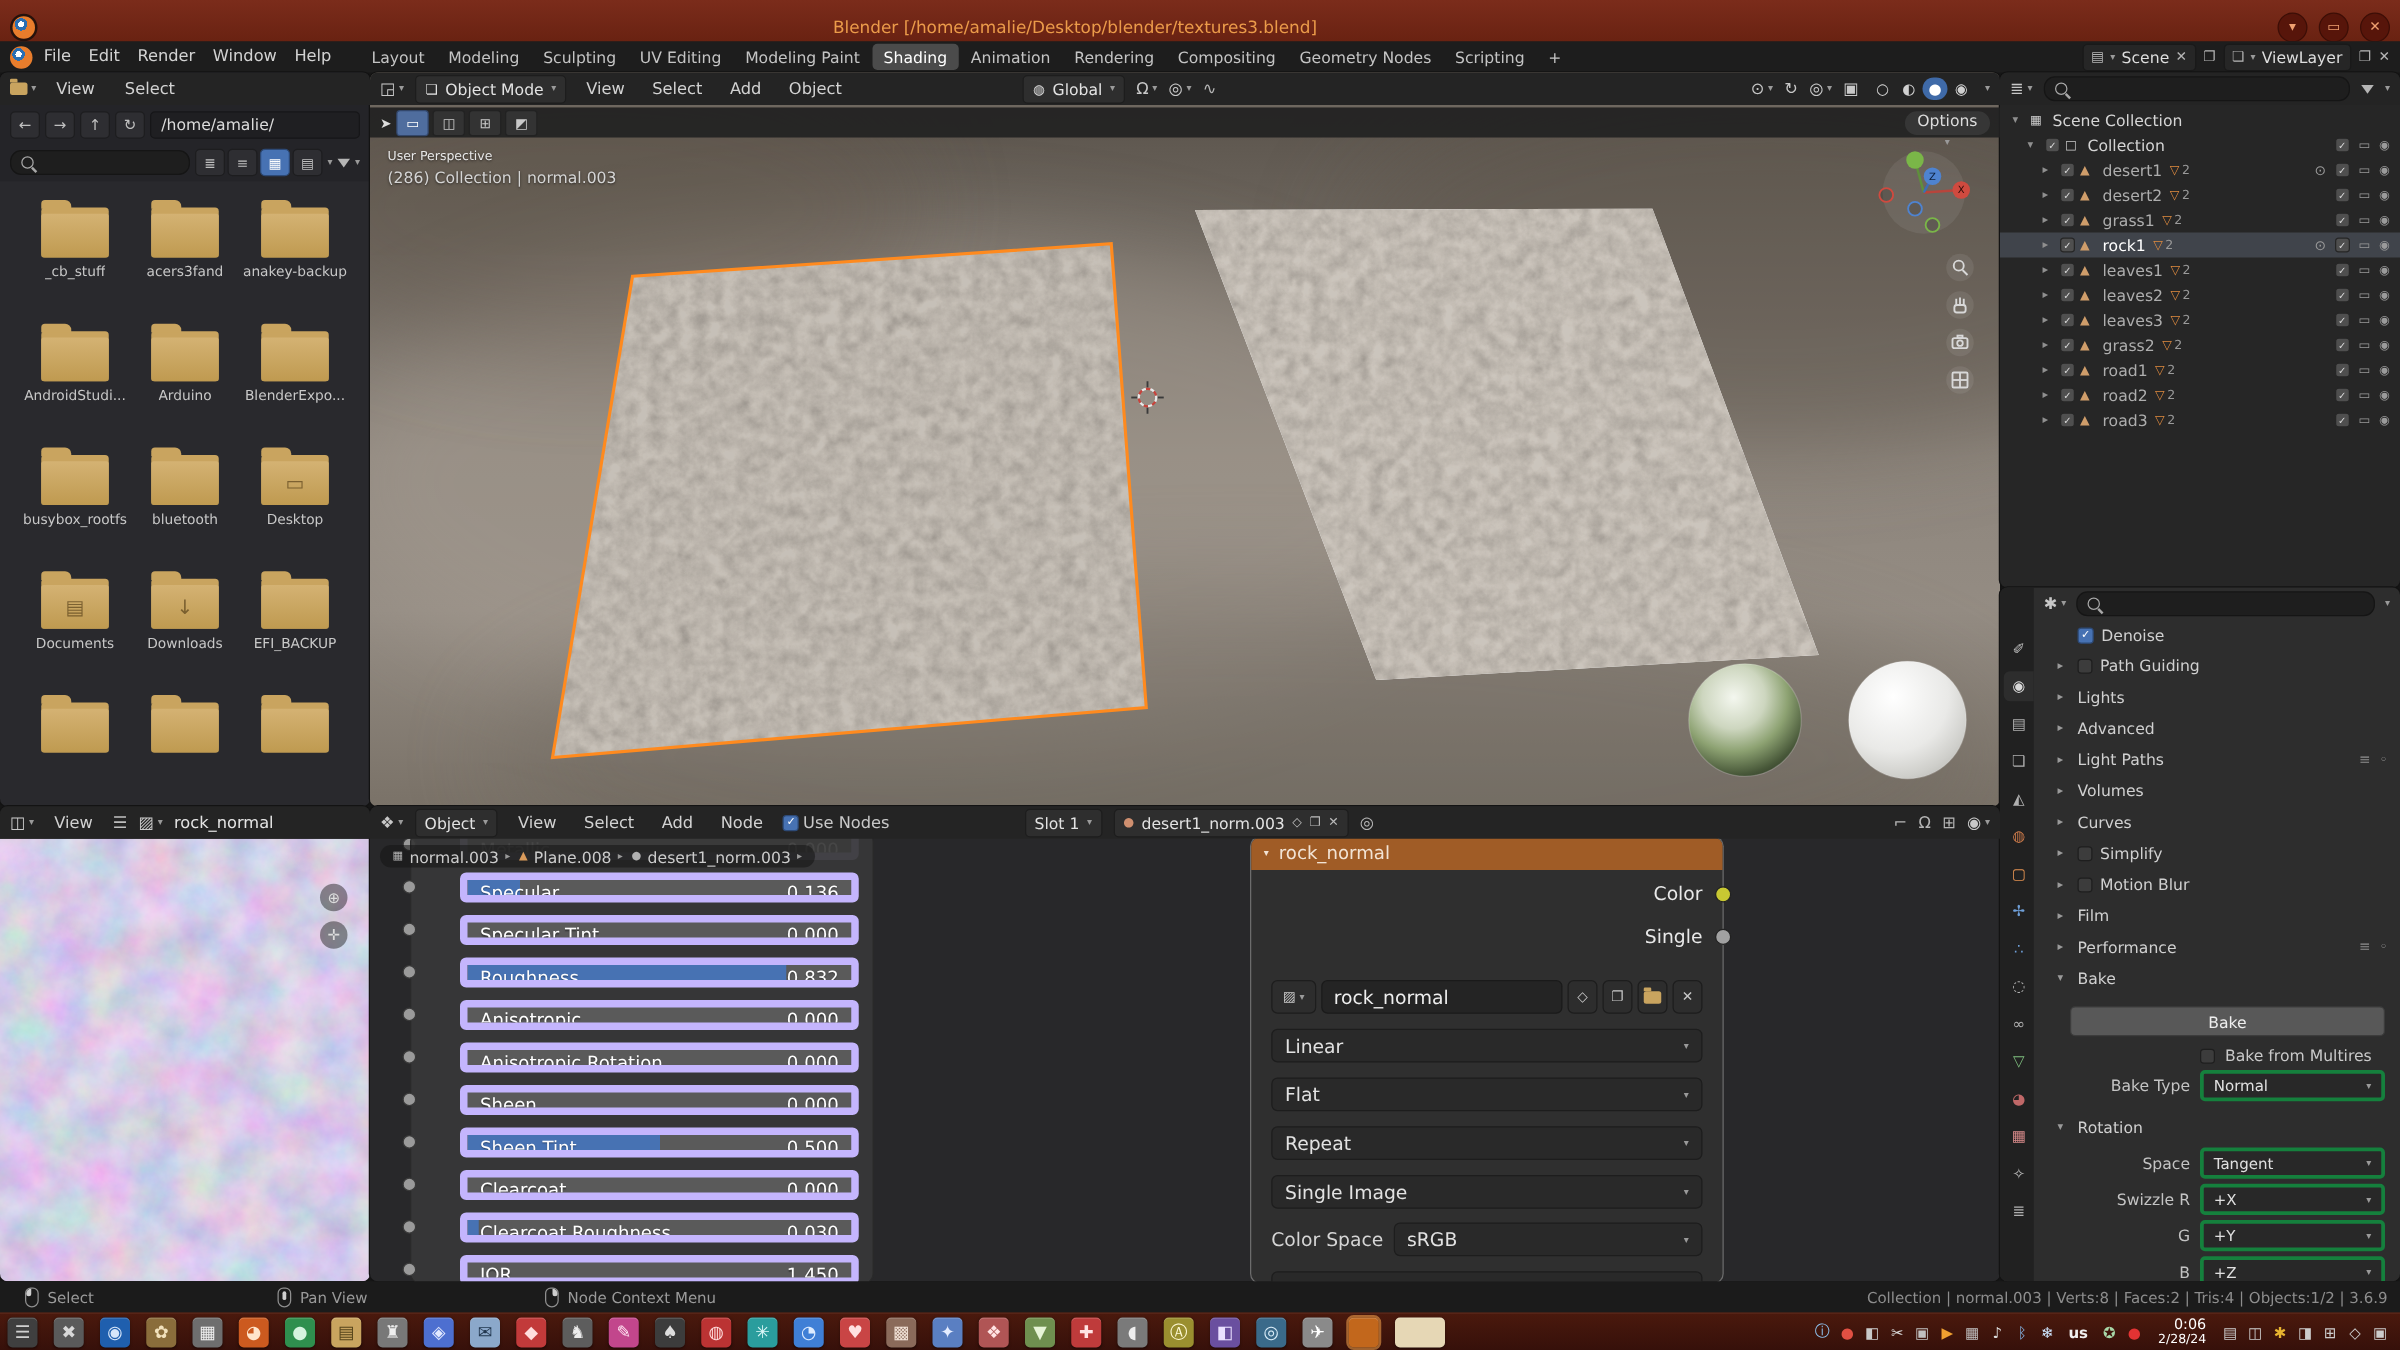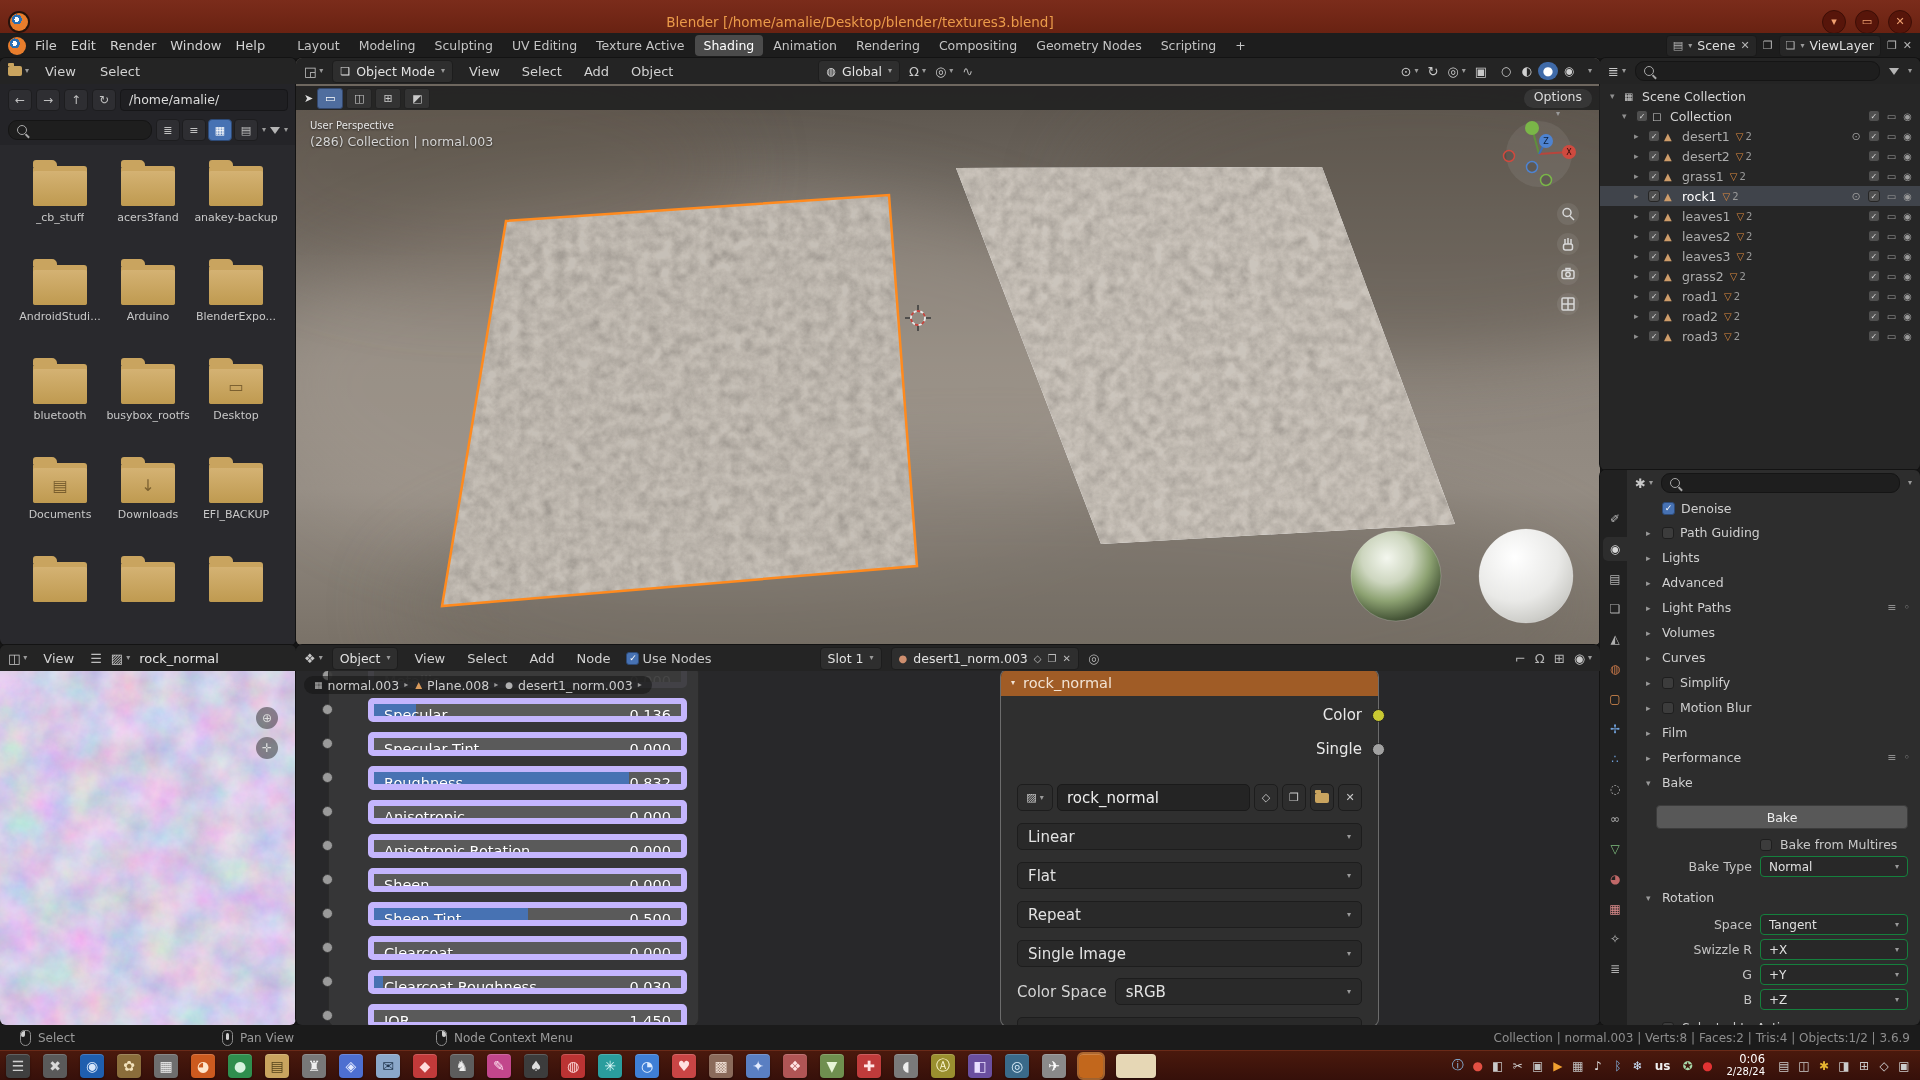--- a/index.html
+++ b/index.html
@@ -149,21 +149,21 @@
   #pcontent{position:absolute;left:30px;top:26px;right:0;bottom:0;overflow:hidden;}
   .prow{display:flex;align-items:center;height:25px;padding-left:16px;font-size:12.5px;color:#d0d0d0;gap:6px;position:relative;}
   .pchev{color:#9a9a9a;font-size:9px;width:10px;}
   .pcb{display:none;width:12px;height:12px;background:#3c3c3c;border:1px solid #1e1e1e;border-radius:3px;box-sizing:border-box;}
   .pcb.show{display:inline-block;}
   .pright{display:none;margin-left:auto;margin-right:10px;color:#8f8f8f;gap:7px;font-size:11px;}
   .pright.show{display:inline-flex;}
   .bakebtn{margin:10px 12px 0 26px;height:22px;background:#585858;border:1px solid #3c3c3c;border-radius:4px;
     display:flex;align-items:center;justify-content:center;color:#eee;font-size:12.5px;}
   .plabelcol{width:122px;text-align:right;color:#c4c4c4;font-size:12.5px;flex-shrink:0;}
-  .pdrop{flex:1;margin-right:12px;height:19px;background:#282828;border:1px solid #15803d;border-radius:4px;
+  .pdrop{flex:1;margin-right:12px;height:19px;background:#282828;border:3px solid #15803d;border-radius:4px;
     display:flex;align-items:center;padding:0 8px;color:#e0e0e0;font-size:12px;}
   .pdrop .chv{margin-left:auto;}
   .pfrow{display:flex;align-items:center;gap:8px;margin-top:4px;}
 
   
   #statusbar{left:0;top:1025px;width:1920px;height:25px;position:absolute;background:#1b1b1b;color:#9a9a9a;font-size:12px;}
   .hint{position:absolute;top:0;height:25px;display:flex;align-items:center;gap:7px;}
   .mouse{position:relative;width:11px;height:16px;border:1px solid #8f8f8f;border-radius:5px 5px 6px 6px;display:inline-block;box-sizing:border-box;}
   .mouse::before{content:'';position:absolute;display:none;background:#cfcfcf;}
   .mouse.l::before{display:block;left:0;top:0;width:4px;height:6px;border-radius:4px 0 2px 2px;}
@@ -214,21 +214,21 @@
         <span class="menu">Render</span>
         <span class="menu">Window</span>
         <span class="menu">Help</span>
       </span>
     <div class="wsb">
 
     <span class="ws"><span>Layout</span></span>
         <span class="ws"><span>Modeling</span></span>
         <span class="ws"><span>Sculpting</span></span>
         <span class="ws"><span>UV Editing</span></span>
-        <span class="ws"><span>Texture Active</span></span>
+        <span class="ws"><span>Modeling Paint</span></span>
         <span class="ws active"><span>Shading</span></span>
         <span class="ws"><span>Animation</span></span>
         <span class="ws"><span>Rendering</span></span>
         <span class="ws"><span>Compositing</span></span>
         <span class="ws"><span>Geometry Nodes</span></span>
         <span class="ws"><span>Scripting</span></span>
         <span class="ws"><span>+</span></span>
       </div>
     <div id="mb-right">
       <span class="idfield">
@@ -334,28 +334,28 @@
           <span class="folder">
             <span class="fglyph"></span>
           </span>
           <span class="fname">BlenderExpo...</span>
         </div>
 
         <div class="ftile">
           <span class="folder">
             <span class="fglyph"></span>
           </span>
-          <span class="fname">bluetooth</span>
+          <span class="fname">busybox_rootfs</span>
         </div>
 
         <div class="ftile">
           <span class="folder">
             <span class="fglyph"></span>
           </span>
-          <span class="fname">busybox_rootfs</span>
+          <span class="fname">bluetooth</span>
         </div>
 
         <div class="ftile">
           <span class="folder">
             <span class="fglyph">▭</span>
           </span>
           <span class="fname">Desktop</span>
         </div>
 
         <div class="ftile">

